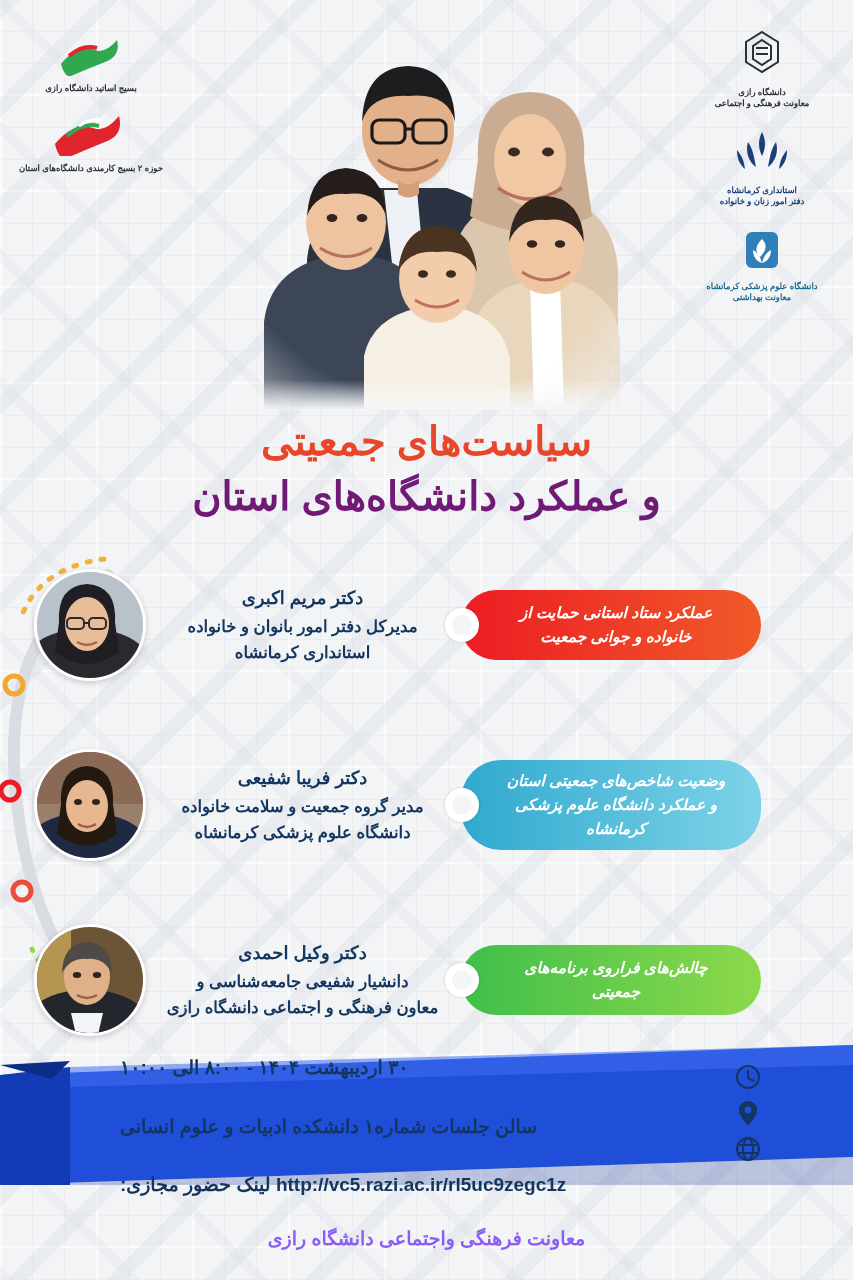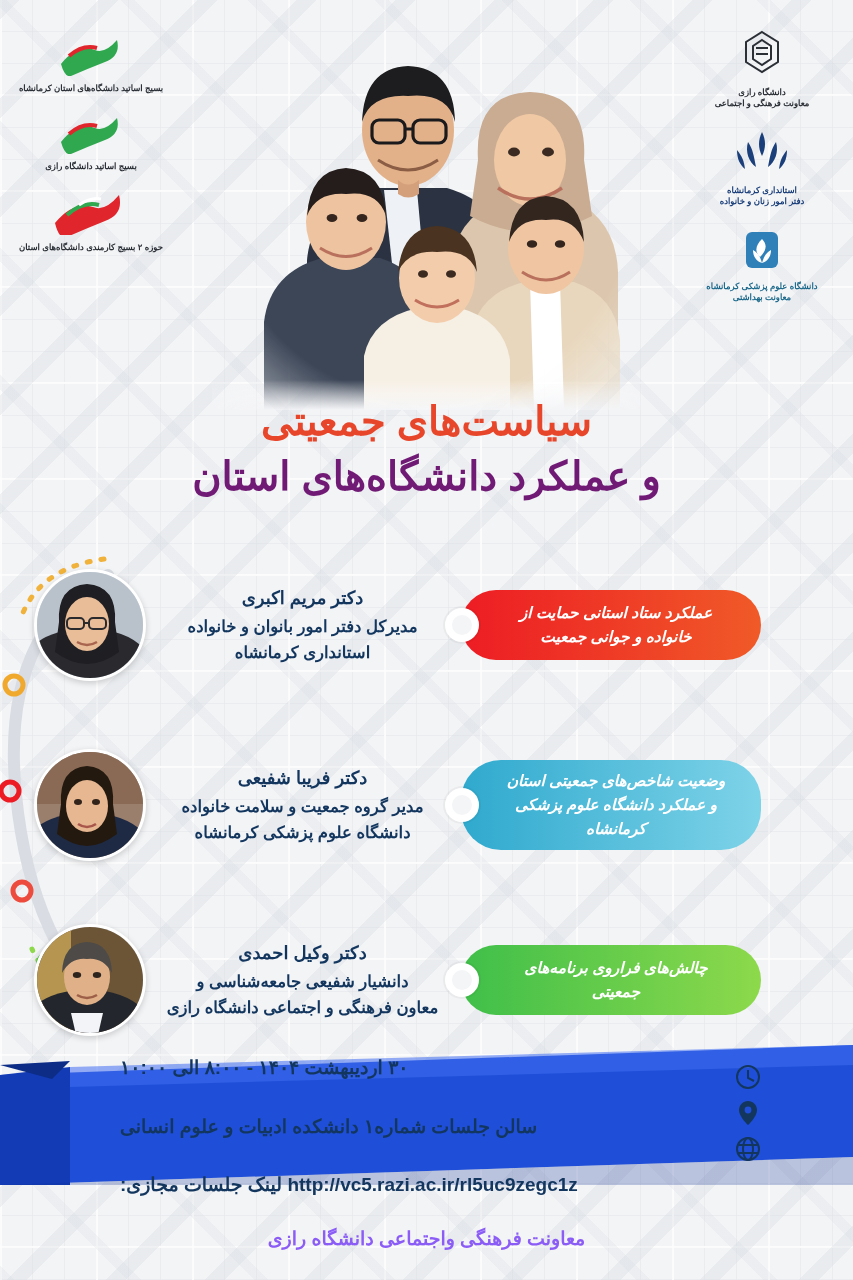--- a/index.html
+++ b/index.html
@@ -58,21 +58,21 @@
   .family-photo {
     position: absolute; top: 10px; left: 50%; transform: translateX(-50%);
     width: 430px; height: 400px;
     z-index: 4;
     -webkit-mask-image: radial-gradient(ellipse 78% 86% at 50% 44%, #000 62%, transparent 100%);
             mask-image: radial-gradient(ellipse 78% 86% at 50% 44%, #000 62%, transparent 100%);
   }
 
   
   .title-wrap {
-    position: absolute; top: 396px; left: 0; right: 0;
+    position: absolute; top: 416px; left: 0; right: 0;
     text-align: center; z-index: 7;
   }
   .title-1 {
     font-size: 40px; font-weight: 700; color: #E8462B;
     letter-spacing: 0; line-height: 1.25; direction: rtl;
   }
   .title-2 {
     font-size: 40px; font-weight: 700; color: #701a75;
     line-height: 1.3; direction: rtl; margin-top: 4px;
   }
@@ -249,29 +249,20 @@
           <path d="M13 24 c0 8 5 12 9 13 c-2 -7 -4 -10 -9 -13z" fill="#fff"></path>
           <path d="M31 24 c0 8 -5 12 -9 13 c2 -7 4 -10 9 -13z" fill="#fff"></path>
         </svg>
       </span>
       <div class="logo-cap teal">دانشگاه علوم پزشکی کرمانشاه
 معاونت بهداشتی</div>
     </div>
   </div>
 
   <div class="logos-right">
-    <div class="logo-item">
-      <span class="logo-mark">
-        <svg width="72" height="46" viewBox="0 0 72 46" aria-hidden="true">
-          <path d="M6 34 q16 -20 34 -14 q10 4 22 -10 q4 16 -12 22 q-18 7 -34 14 q-6 2 -10 -12z" fill="#2fa84f"></path>
-          <path d="M14 26 q14 -12 28 -8" stroke="#e0262c" stroke-width="4" fill="none"></path>
-        </svg>
-      </span>
-      <div class="logo-cap">بسیج اساتید دانشگاه‌های استان کرمانشاه</div>
-    </div>
     <div class="logo-item">
       <span class="logo-mark">
         <svg width="72" height="46" viewBox="0 0 72 46" aria-hidden="true">
           <path d="M6 34 q16 -20 34 -14 q10 4 22 -10 q4 16 -12 22 q-18 7 -34 14 q-6 2 -10 -12z" fill="#2fa84f"></path>
           <path d="M14 26 q14 -12 28 -8" stroke="#e0262c" stroke-width="4" fill="none"></path>
         </svg>
       </span>
       <div class="logo-cap">بسیج اساتید دانشگاه رازی</div>
     </div>
     <div class="logo-item">
@@ -402,21 +393,21 @@
             <ellipse cx="15" cy="15" rx="5" ry="11"></ellipse>
             <path d="M4.5 11 h21 M4.5 19 h21"></path>
           </svg>
         </span>
       </div>
       <div class="binfo">
         <div class="bline">۳۰ اردیبهشت ۱۴۰۴ - ۸:۰۰ الی ۱۰:۰۰</div>
         <div class="bline">سالن جلسات شماره۱ دانشکده ادبیات و علوم انسانی</div>
         <div class="bline">
           <span class="blink">http://vc5.razi.ac.ir/rl5uc9zegc1z</span>
-          <span>لینک جلسات مجازی:</span>
+          <span>لینک حضور مجازی:</span>
         </div>
       </div>
     </div>
   </div>
 
   <div class="footer">
     <span>معاونت فرهنگی واجتماعی دانشگاه رازی</span>
   </div>
 </div>
 

